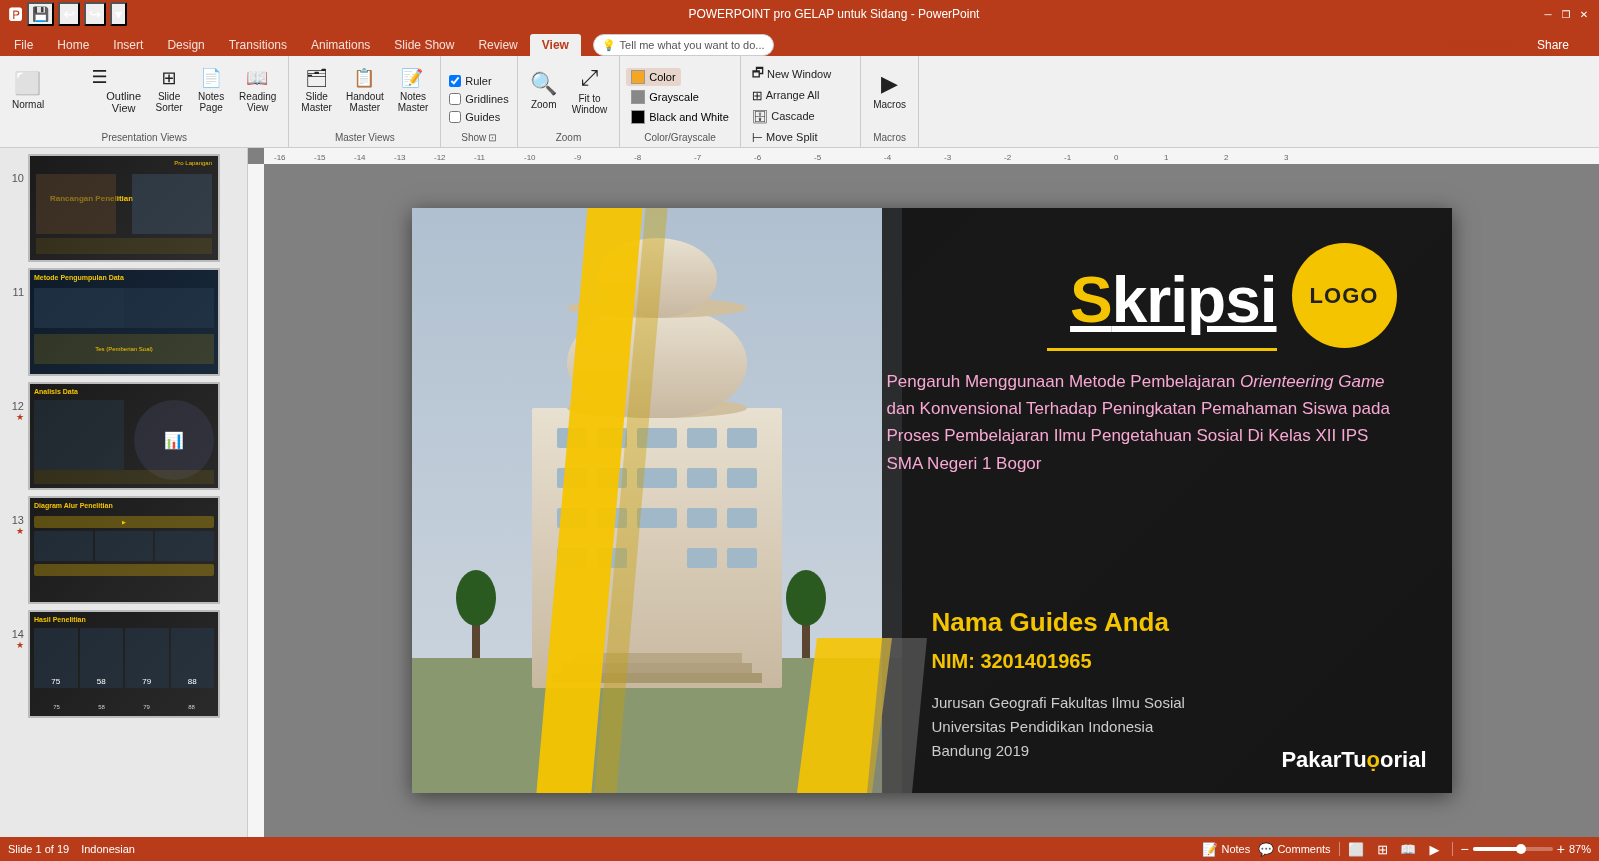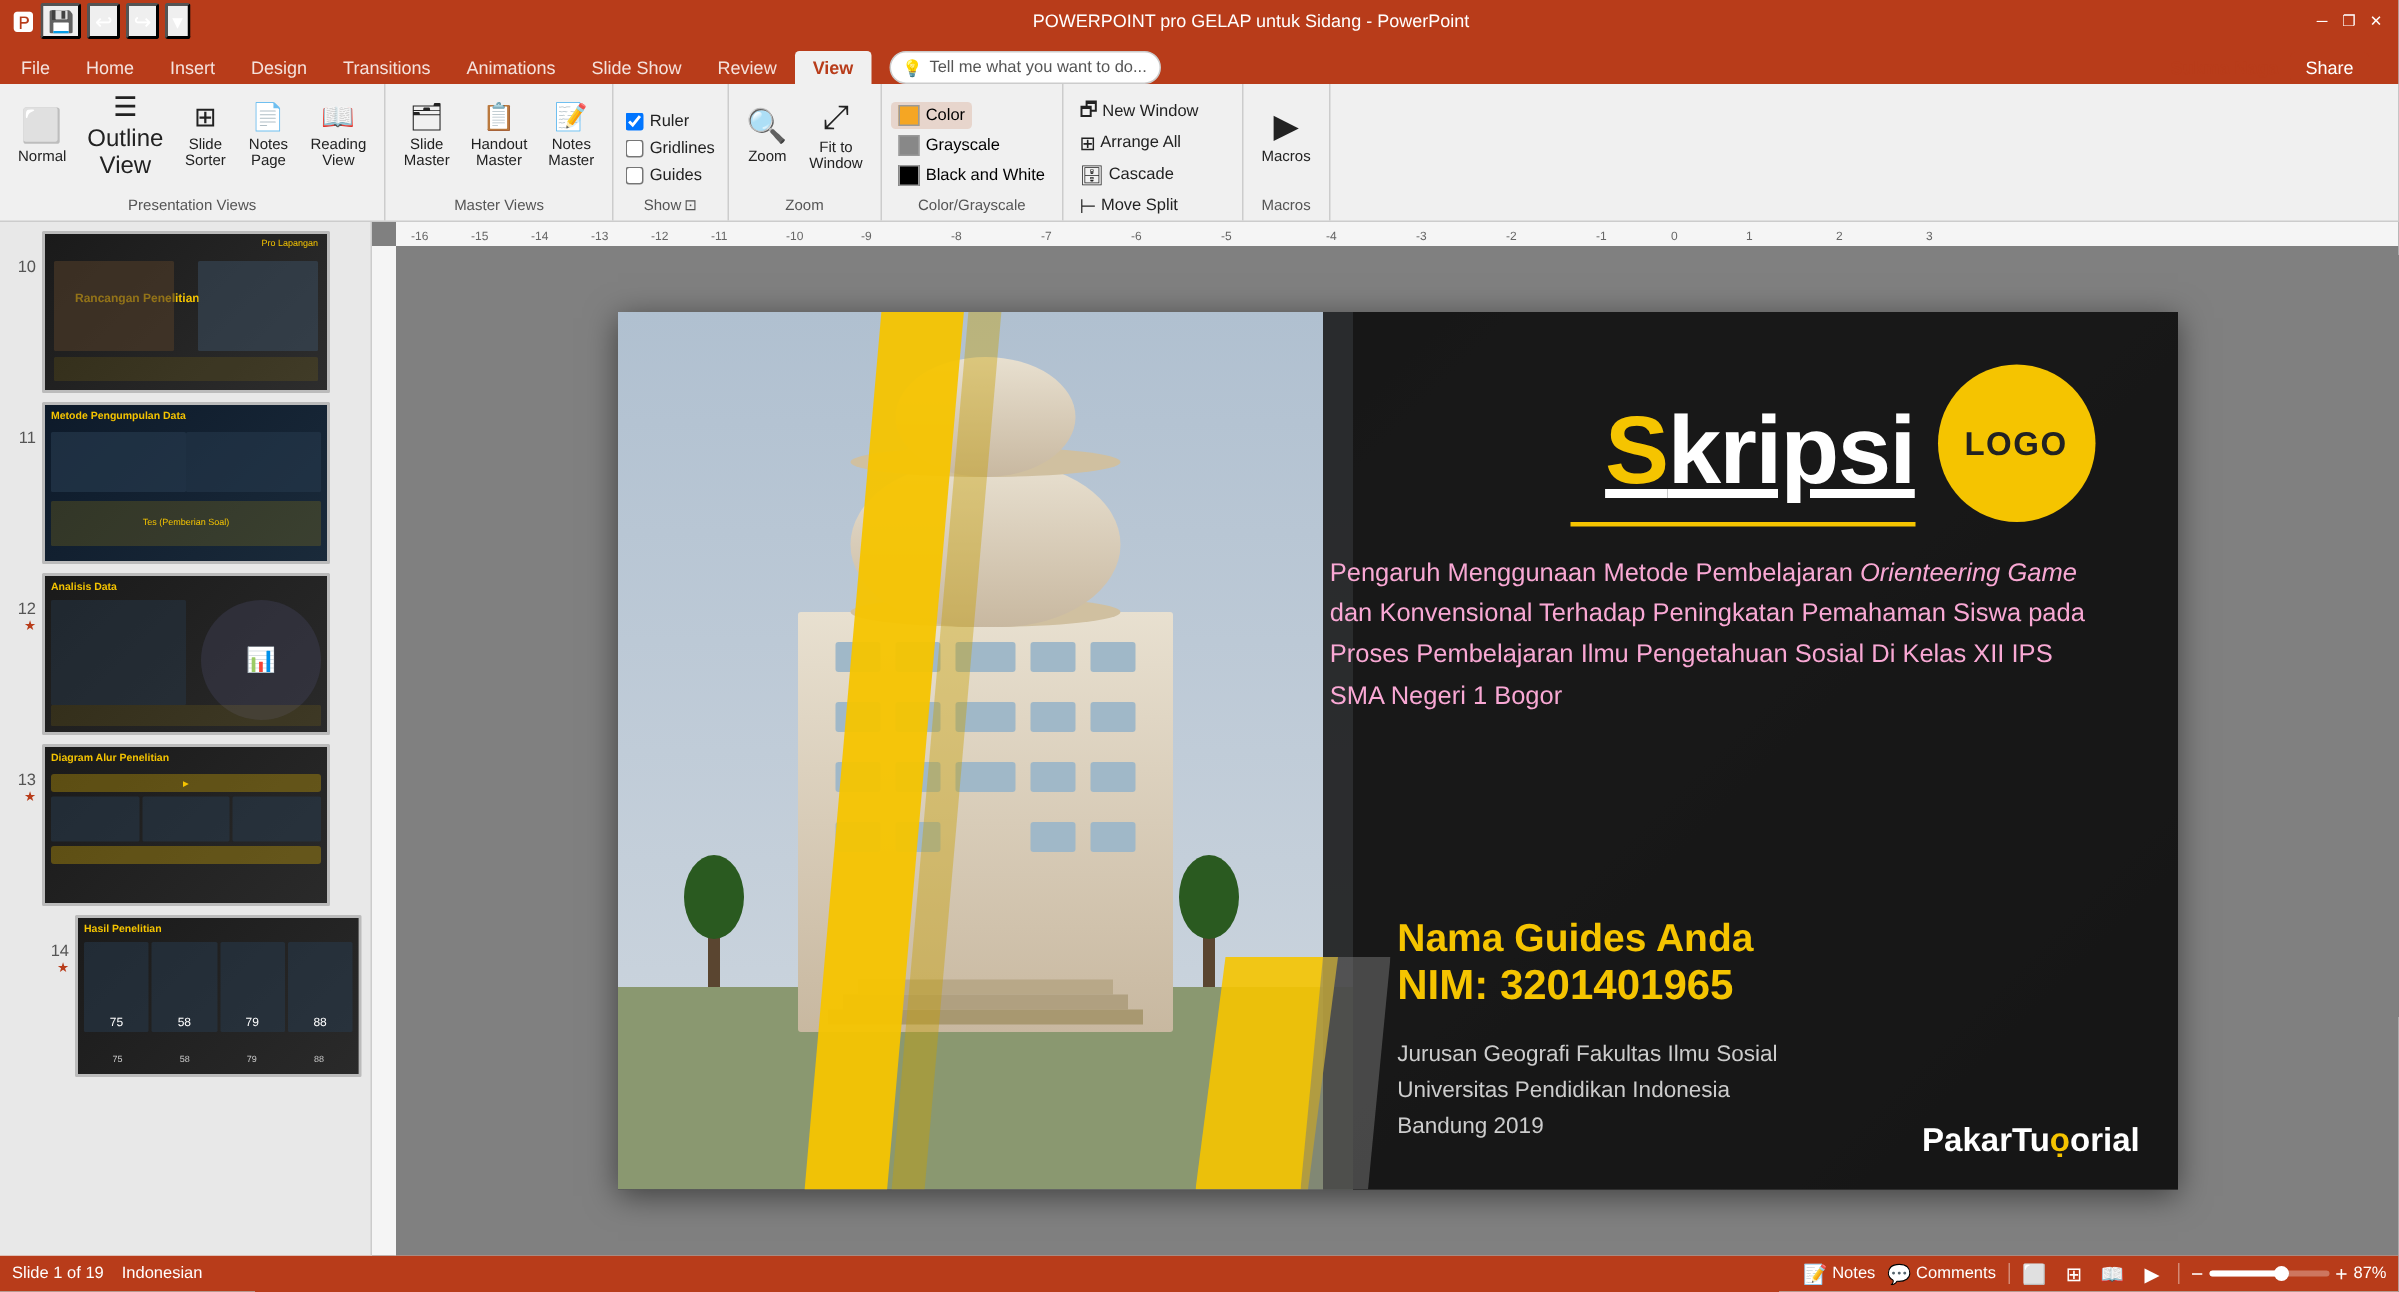--- a/index.html
+++ b/index.html
@@ -344,22 +344,23 @@
       right: 0;
       padding: 0 30px;
     }
     .name-text {
       color: #f5c400;
       font-size: 26px;
       font-weight: bold;
     }
     .nim-text {
       color: #f5c400;
-      font-size: 28px;
+      font-size: 20px;
       font-weight: bold;
+      margin-top: 12px;
     }
     .university-text {
       position: absolute;
       left: 490px;
       bottom: 30px;
       right: 200px;
       padding: 0 30px;
       color: #ccc;
       font-size: 15px;
       line-height: 1.6;
@@ -433,21 +434,21 @@
 <div id="ribbon">
 
   <div class="ribbon-group">
     <div class="ribbon-group-content">
       <button class="ribbon-btn">
         <span class="icon">⬜</span>
         <span style="font-size:10px;">Normal</span>
       </button>
       <button class="ribbon-btn">
         <span class="icon" style="font-size:18px;">☰</span>
-        <span style="font-size:16px;">Outline<br>View</span>
+        <span style="font-size:11px;margin-left:48px;">Outline<br>View</span>
       </button>
       <button class="ribbon-btn">
         <span class="icon" style="font-size:18px;">⊞</span>
         <span style="font-size:10px;">Slide<br>Sorter</span>
       </button>
       <button class="ribbon-btn">
         <span class="icon" style="font-size:18px;">📄</span>
         <span style="font-size:10px;">Notes<br>Page</span>
       </button>
       <button class="ribbon-btn">
@@ -626,21 +627,21 @@
               <div style="flex:1;height:30px;background:rgba(40,60,80,0.5);border-radius:1px;"></div>
               <div style="flex:1;height:30px;background:rgba(40,60,80,0.5);border-radius:1px;"></div>
             </div>
             <div style="height:12px;background:rgba(245,196,0,0.3);border-radius:2px;"></div>
           </div>
         </div>
       </div>
     </div>
 
     <div class="slide-item">
-      <div class="slide-num" style="position:relative;margin-left:22px;">
+      <div class="slide-num" style="position:relative;">
         14
         <span style="color:#b83c1a;font-size:9px;display:block;text-align:right;">★</span>
       </div>
       <div class="slide-thumb">
         <div style="width:100%;height:100%;background:linear-gradient(135deg,#1a1a1a,#2a2a2a);position:relative;overflow:hidden;">
           <div style="position:absolute;top:4px;left:4px;color:#f5c400;font-size:7px;font-weight:bold;">Hasil Penelitian</div>
           <div style="position:absolute;top:16px;left:4px;right:4px;display:flex;gap:2px;">
             <div style="flex:1;height:60px;background:rgba(40,60,80,0.5);border-radius:1px;display:flex;align-items:flex-end;justify-content:center;padding-bottom:2px;">
               <span style="color:white;font-size:8px;">75</span>
             </div>

